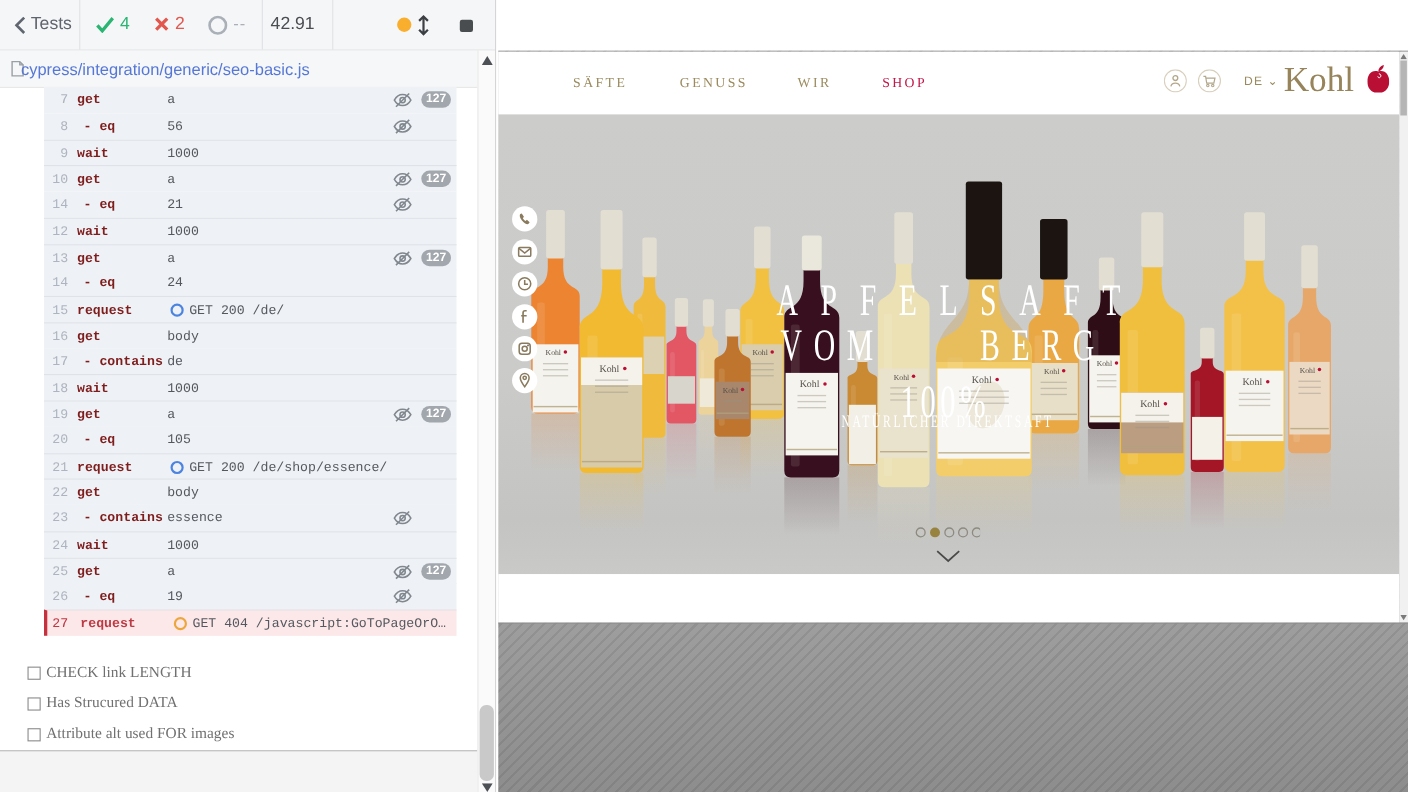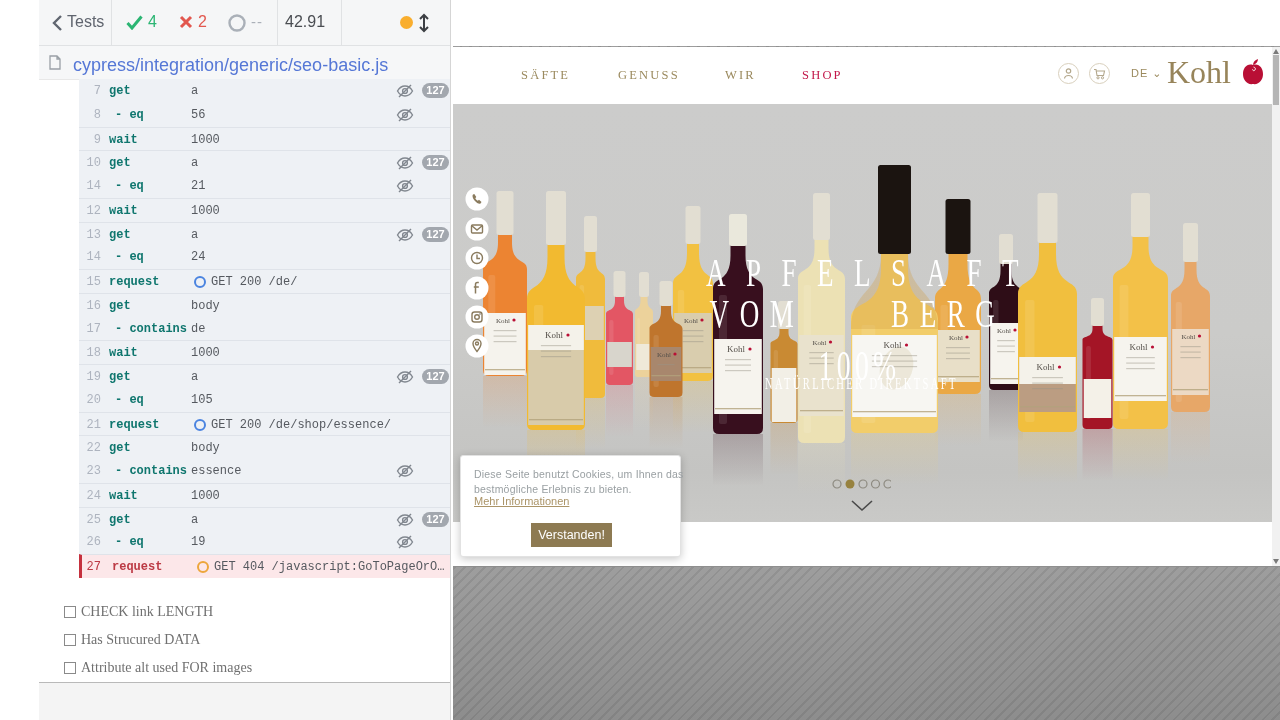--- a/index.html
+++ b/index.html
@@ -1,35 +1,35 @@
 <!DOCTYPE html>
 <html><head>
 <meta charset="utf-8">
 <style>
   * { margin:0; padding:0; box-sizing:border-box; }
   html,body { width:1280px; height:720px; overflow:hidden; background:#fff;
     font-family:"Liberation Sans", sans-serif; }
   .abs { position:absolute; }
   
-  #left { position:absolute; left:0; top:0; width:450px; height:720px; background:#fff;margin-left:39px; }
+  #left { position:absolute; left:0; top:0; width:450px; height:720px; background:#fff; }
   #topbar { position:absolute; left:0; top:0; width:450px; height:46px; background:#f5f6f7;
     border-bottom:1px solid #e0e2e4; }
   .vsep { position:absolute; top:0; height:45px; width:1px; background:#e0e2e4; }
   #topbar .lbl { color:#5f646e; font-size:16px; }
   #filerow { position:absolute; left:0; top:46px; width:434px; height:34px; background:#f6f7f8;
     border-bottom:1px solid #e8e8e8; }
-  #filerow .fname { position:absolute; left:34px; top:9px; font-size:18px; color:#5577d6;text-align:right; }
+  #filerow .fname { position:absolute; left:19px; top:9px; font-size:15px; color:#5577d6;text-align:right; }
   #cmdwrap { position:absolute; left:0; top:80px; width:434px; height:500px; background:#fff; }
   .dotline { position:absolute; left:30px; top:80px; width:1px; height:498px;
     background-image:repeating-linear-gradient(to bottom,#c8c8c8 0 1px,transparent 1px 4px); }
   .crow { position:absolute; left:40px; width:375px; height:24px; background:#eef1f5;
     font-family:"Liberation Mono", monospace; font-size:12px; color:#5a5e66; }
   .crow.sep { border-top:1px solid #dfe3e9; }
   .crow .num { position:absolute; left:0; top:5px; width:22px; text-align:right; color:#aeb4bf; }
-  .crow .cname { position:absolute; left:30px; top:5px; font-weight:bold; color:#0f766e; }
+  .crow .cname { position:absolute; left:30px; top:5px; font-weight:bold; color:#7f1d1d; }
   .crow .cval { position:absolute; left:112px; top:5px; color:#55595f; white-space:nowrap; }
   .crow .eye { position:absolute; left:317px; top:5px; }
   .crow .badge { position:absolute; left:343px; top:4px; width:27px; height:15px; background:#a2a7ae;
     border-radius:8px; color:#fff; font-family:"Liberation Sans",sans-serif; font-size:11px;
     font-weight:bold; text-align:center; line-height:15px; }
   .crow .ring { position:absolute; left:115px; top:6px; width:12px; height:12px; border-radius:50%;
     border:2px solid #4b84e0; }
   .crow.failed { background:#fce7e9; border-left:3px solid #c5313e; color:#bc3a44; }
   .crow.failed .num { color:#bc3a44; left:-3px;}
   .crow.failed .cname { color:#bc3a44; }
@@ -642,18 +642,13 @@
     <svg class="abs" style="left:1px;top:2px" width="6" height="5" viewBox="0 0 10 8">
         <path d="M5 0 L10 8 L0 8 Z" fill="#7a7a7a"></path>
       </svg>
     <div class="thumb"></div>
     <svg class="abs" style="left:1px;top:512px" width="6" height="5" viewBox="0 0 10 8">
         <path d="M5 8 L10 0 L0 0 Z" fill="#7a7a7a"></path>
       </svg>
   </div>
 
   <div id="hatchline"></div>
-  <div id="cookie">
-    <div class="txt">Diese Seite benutzt Cookies, um Ihnen das<br>bestmögliche Erlebnis zu bieten.</div>
-    <div class="lnk">Mehr Informationen</div>
-    <div class="btn">Verstanden!</div>
-  </div>
 </div>
 
 </body></html>

